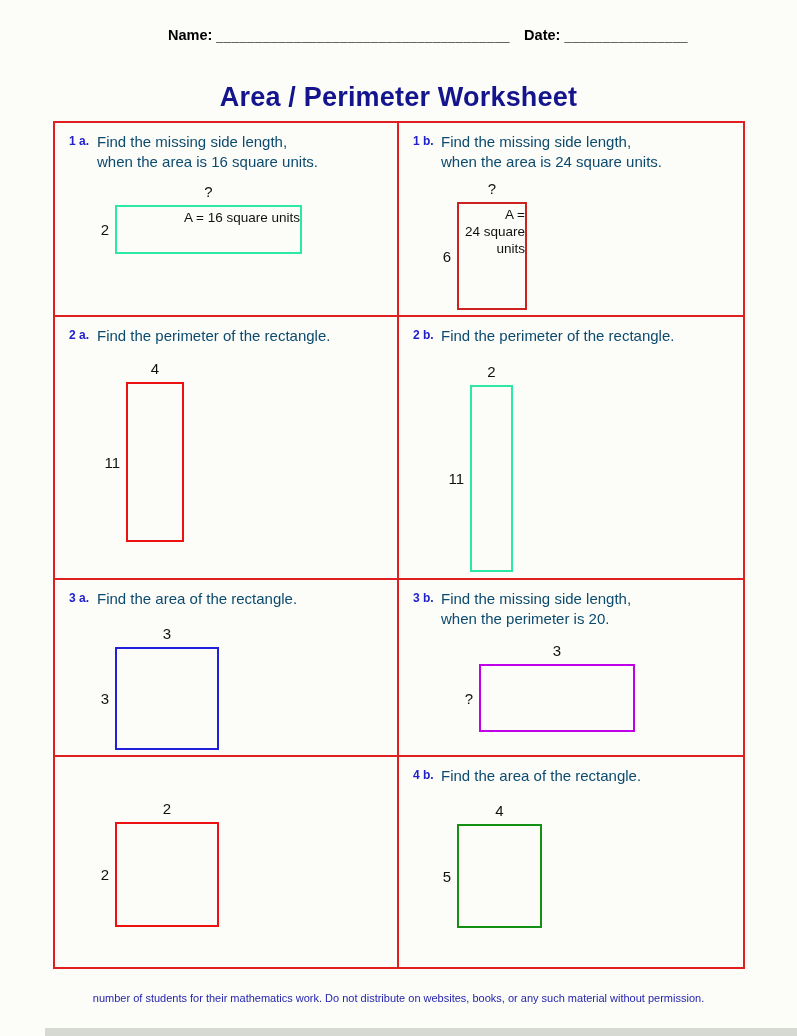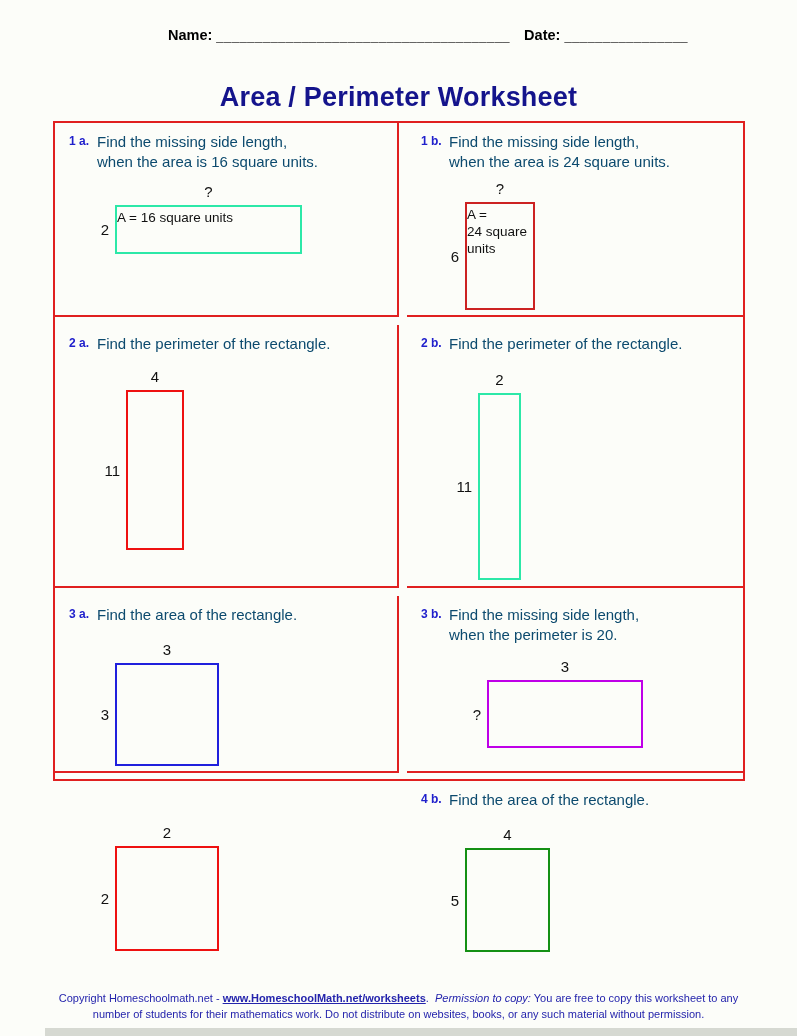--- a/index.html
+++ b/index.html
@@ -13,36 +13,36 @@
   .name-row{position:absolute;top:27px;left:168px;font-size:14.5px;white-space:nowrap;}
   .hdr-label{font-weight:bold;color:#000;}
   .blank-line{color:#444;letter-spacing:0.5px;font-size:13px;text-align:center;}
   .date-part{margin-left:14px;}
   .page-title{
     position:absolute;top:82px;left:0;width:100%;text-align:center;
     font-size:27px;font-weight:bold;color:#14148C;letter-spacing:0.2px;
   }
   
   .grid{
-    position:absolute;left:53px;top:121px;width:692px;height:660px;
+    position:absolute;left:53px;top:121px;width:692px;height:848px;
     box-sizing:border-box;border:2px solid #E02020;
-    display:grid;grid-template-columns:344px 1fr;grid-template-rows:194px 263px 177px 1fr;gap:8px;
+    display:grid;grid-template-columns:344px 1fr;grid-template-rows:194px 263px 177px 1fr;
   }
   .cell{position:relative;box-sizing:border-box;}
   .cell.bR{border-right:2px solid #E02020;}
   .cell.bB{border-bottom:2px solid #E02020;}
   .qline{position:absolute;top:9px;left:14px;right:6px;display:flex;align-items:flex-start;}
   .qnum{font-size:12px;font-weight:bold;color:#2020CC;width:28px;flex:0 0 28px;padding-top:2px;white-space:nowrap;}
   .qtext{font-size:15px;line-height:20px;color:#0c4a6e;}
   
   .figure{position:absolute;display:grid;grid-template-columns:24px auto;}
   .fig-top{grid-column:2;grid-row:1;height:22px;text-align:center;font-size:15px;color:#111;}
   .fig-left{grid-column:1;grid-row:2;display:flex;align-items:center;justify-content:flex-end;padding-right:6px;font-size:15px;color:#111;}
   .fig-rect{grid-column:2;grid-row:2;box-sizing:border-box;border:2px solid #888;background:transparent;}
-  .fig-inside{padding-top:2px;text-align:left;font-size:13.5px;line-height:17px;color:#111;}
+  .fig-inside{padding-top:2px;text-align:right;font-size:13.5px;line-height:17px;color:#111;}
   
   .footer{
     position:absolute;top:990px;left:0;width:100%;text-align:center;
     font-size:11px;line-height:16px;color:#2424AC;
   }
   .footer .link{font-weight:bold;text-decoration:underline;color:#2424AC;cursor:pointer;}
   .footer .ital{font-style:italic;}
   .bottom-bar{position:absolute;left:45px;right:0;top:1028px;height:8px;background:#D6D9D2;}
 </style>
 </head>
@@ -173,17 +173,16 @@
     <div class="figure" style="left:34px;top:45px">
       <div class="fig-top">4</div>
       <div class="fig-left">5</div>
       <div class="fig-rect" style="width: 85px; height: 104px; border-color: rgb(20, 144, 20);"></div>
     </div>
   </div>
 
 </div>
 
 <div class="footer">
-  <div><span>Copyright Homeschoolmath.net - </span><span class="link">www.HomeschoolMath.net/worksheets</span><span>.&nbsp; </span><span class="ital">Permission to copy:</span><span> You are free to copy this worksheet to any</span></div>
   <div>number of students for their mathematics work. Do not distribute on websites, books, or any such material without permission.</div>
 </div>
 
 <div class="bottom-bar"></div>
 
 </body></html>

